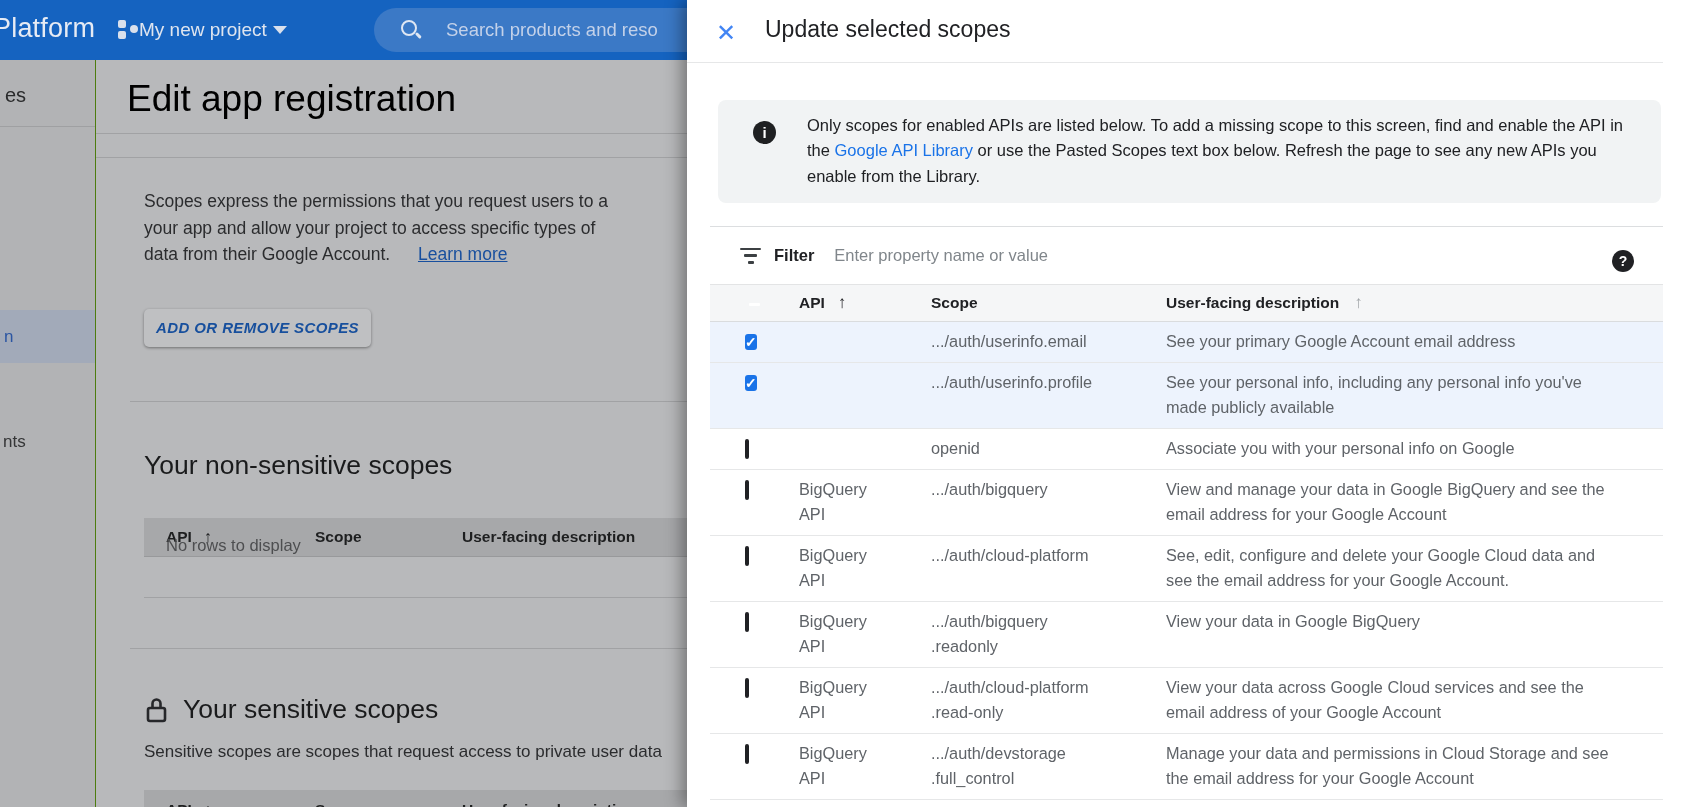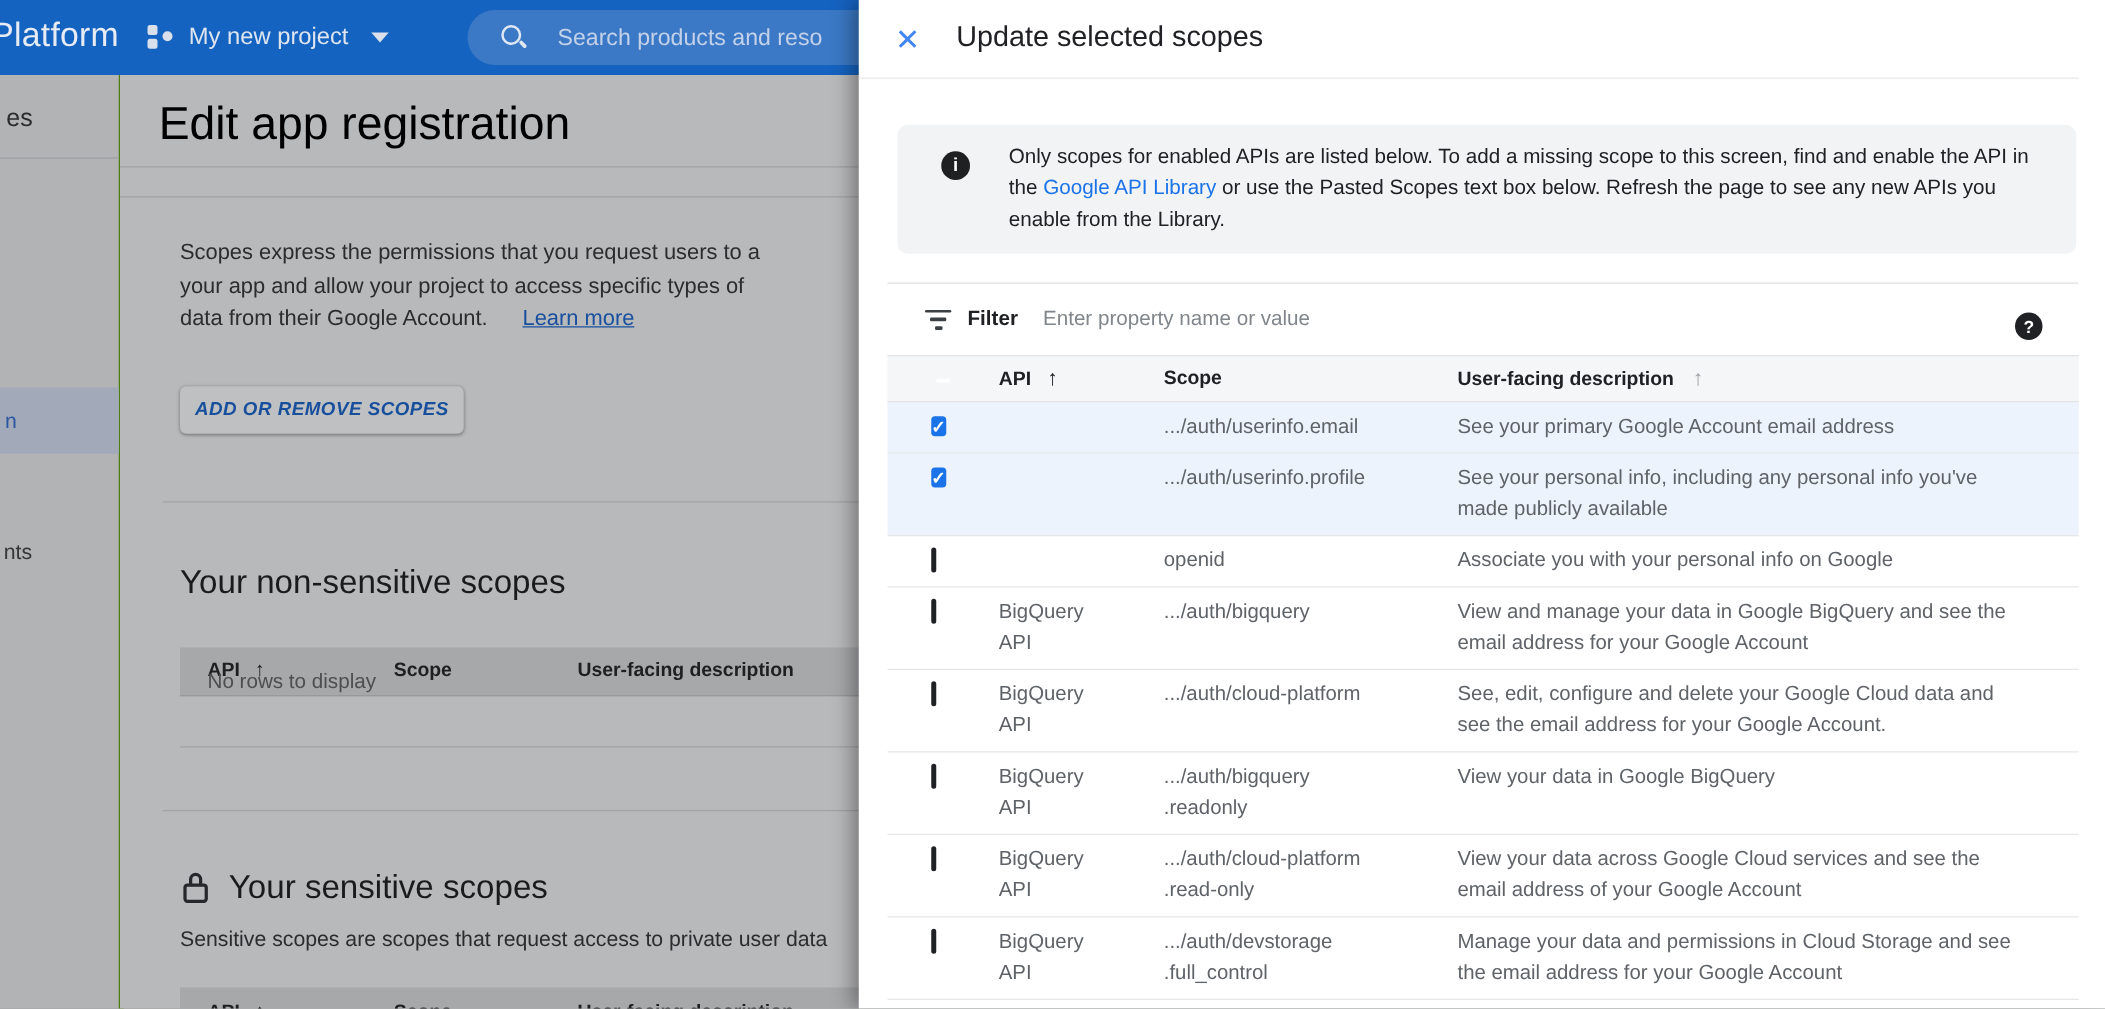--- a/index.html
+++ b/index.html
@@ -2,21 +2,21 @@
 <html><head>
 <meta charset="utf-8">
 <style>
   html,body{margin:0;padding:0;background:#888;}
   .stage{position:relative;width:1684px;height:807px;overflow:hidden;
          font-family:"Liberation Sans",sans-serif;background:#b7b8b9;}
 
   
   .topbar{position:absolute;left:0;top:0;width:100%;height:60px;background:#1563c0;}
   .brand{position:absolute;left:-7px;top:13px;font-size:27px;color:#e6ebf4;letter-spacing:.2px;white-space:nowrap;}
-  .proj{position:absolute;left:118px;top:0;height:60px;display:flex;align-items:center;gap:12px;color:#dfe5ef;cursor:default;}
+  .proj{position:absolute;left:118px;top:0;height:60px;display:flex;align-items:center;gap:0;color:#dfe5ef;cursor:default;}
   .proj-icon{position:relative;width:21px;height:20px;}
   .proj-icon i{position:absolute;background:#d9e0ec;border-radius:2px;}
   .proj-icon .d1{left:0;top:0;width:8px;height:8px;}
   .proj-icon .d2{left:0;top:11px;width:8px;height:8px;}
   .proj-icon .d3{left:12px;top:5px;width:8px;height:8px;border-radius:50%;}
   .proj-name{font-size:19px;}
   .caret{width:0;height:0;border-left:7px solid transparent;border-right:7px solid transparent;border-top:8px solid #d9e0ec;margin-left:6px;}
   .search{position:absolute;left:374px;top:8px;height:44px;width:640px;background:#3b79c6;border-radius:22px;display:flex;align-items:center;padding-left:26px;}
   .mag{position:relative;width:22px;height:22px;margin-right:22px;}
   .mag::before{content:"";position:absolute;left:1px;top:1px;width:12px;height:12px;border:2.6px solid #dfe7f3;border-radius:50%;}

